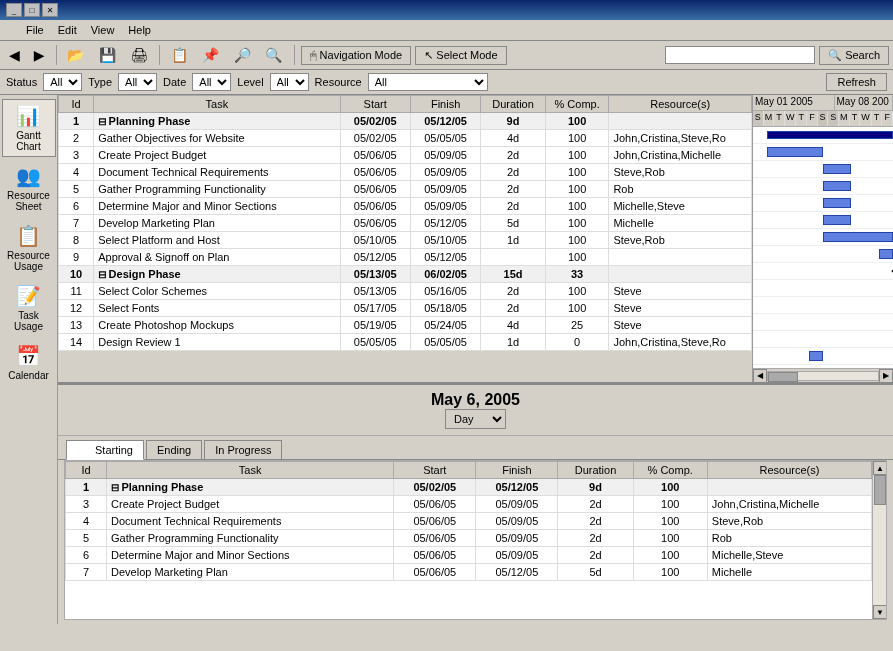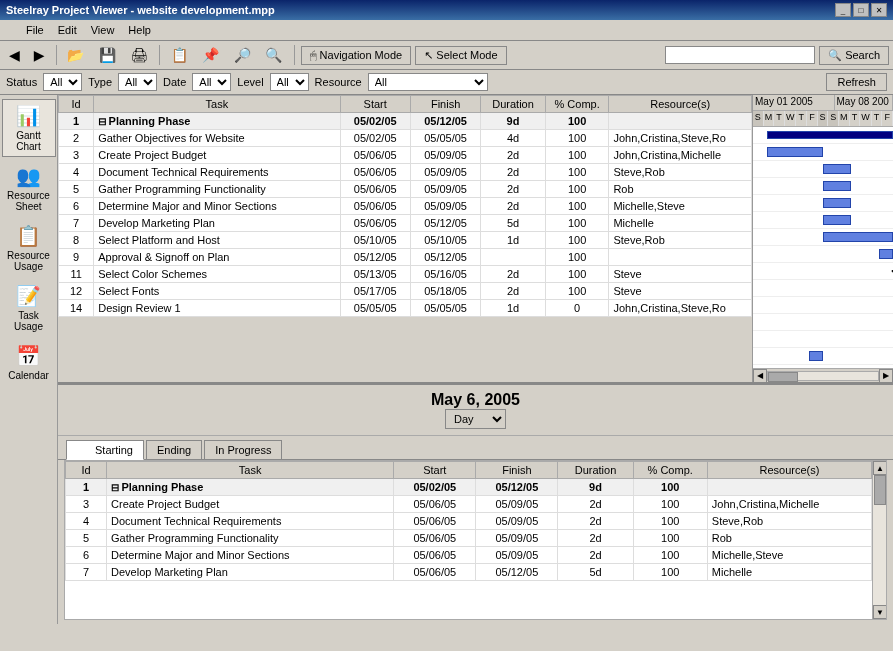--- a/index.html
+++ b/index.html
@@ -383,21 +383,20 @@
     }
     .v-scroll-track { flex: 1; background: #e8e4dc; }
     .v-scroll-thumb { width: 12px; height: 30px; background: #aaa; border: 1px solid #888; margin: 0 1px; }
 
     .phase-expand { font-size: 10px; margin-right: 2px; }
   </style>
 </head>
 <body>
 
 <div class="title-bar">
-  <span>Steelray Project Viewer - website development.mpp</span>
   <div class="title-bar-controls">
     <button class="title-btn">_</button>
     <button class="title-btn">□</button>
     <button class="title-btn">✕</button>
   </div>
 </div>
 
 <div class="menu-bar">
   <span class="menu-item">File</span>
   <span class="menu-item">Edit</span>
@@ -576,36 +575,54 @@
   </tr>
                 <tr>
     <td class="id-col">9</td>
     <td class="task-col">Approval &amp; Signoff on Plan</td>
     <td class="start-col">05/12/05</td>
     <td class="finish-col">05/12/05</td>
     <td class="dur-col"></td>
     <td class="pct-col">100</td>
     <td class="res-col"></td>
   </tr>
+                <tr class="phase-row">
+    <td class="id-col">10</td>
+    <td class="task-col"><span class="phase-expand">⊟</span><strong>Design Phase</strong></td>
+    <td class="start-col"><strong>05/13/05</strong></td>
+    <td class="finish-col"><strong>06/02/05</strong></td>
+    <td class="dur-col"><strong>15d</strong></td>
+    <td class="pct-col"><strong>33</strong></td>
+    <td class="res-col"></td>
+  </tr>
                 <tr>
     <td class="id-col">11</td>
     <td class="task-col">Select Color Schemes</td>
     <td class="start-col">05/13/05</td>
     <td class="finish-col">05/16/05</td>
     <td class="dur-col">2d</td>
     <td class="pct-col">100</td>
     <td class="res-col">Steve</td>
   </tr>
                 <tr>
     <td class="id-col">12</td>
     <td class="task-col">Select Fonts</td>
     <td class="start-col">05/17/05</td>
     <td class="finish-col">05/18/05</td>
     <td class="dur-col">2d</td>
     <td class="pct-col">100</td>
+    <td class="res-col">Steve</td>
+  </tr>
+                <tr>
+    <td class="id-col">13</td>
+    <td class="task-col">Create Photoshop Mockups</td>
+    <td class="start-col">05/19/05</td>
+    <td class="finish-col">05/24/05</td>
+    <td class="dur-col">4d</td>
+    <td class="pct-col">25</td>
     <td class="res-col">Steve</td>
   </tr>
                 <tr>
     <td class="id-col">14</td>
     <td class="task-col">Design Review 1</td>
     <td class="start-col">05/05/05</td>
     <td class="finish-col">05/05/05</td>
     <td class="dur-col">1d</td>
     <td class="pct-col">0</td>
     <td class="res-col">John,Cristina,Steve,Ro</td>

